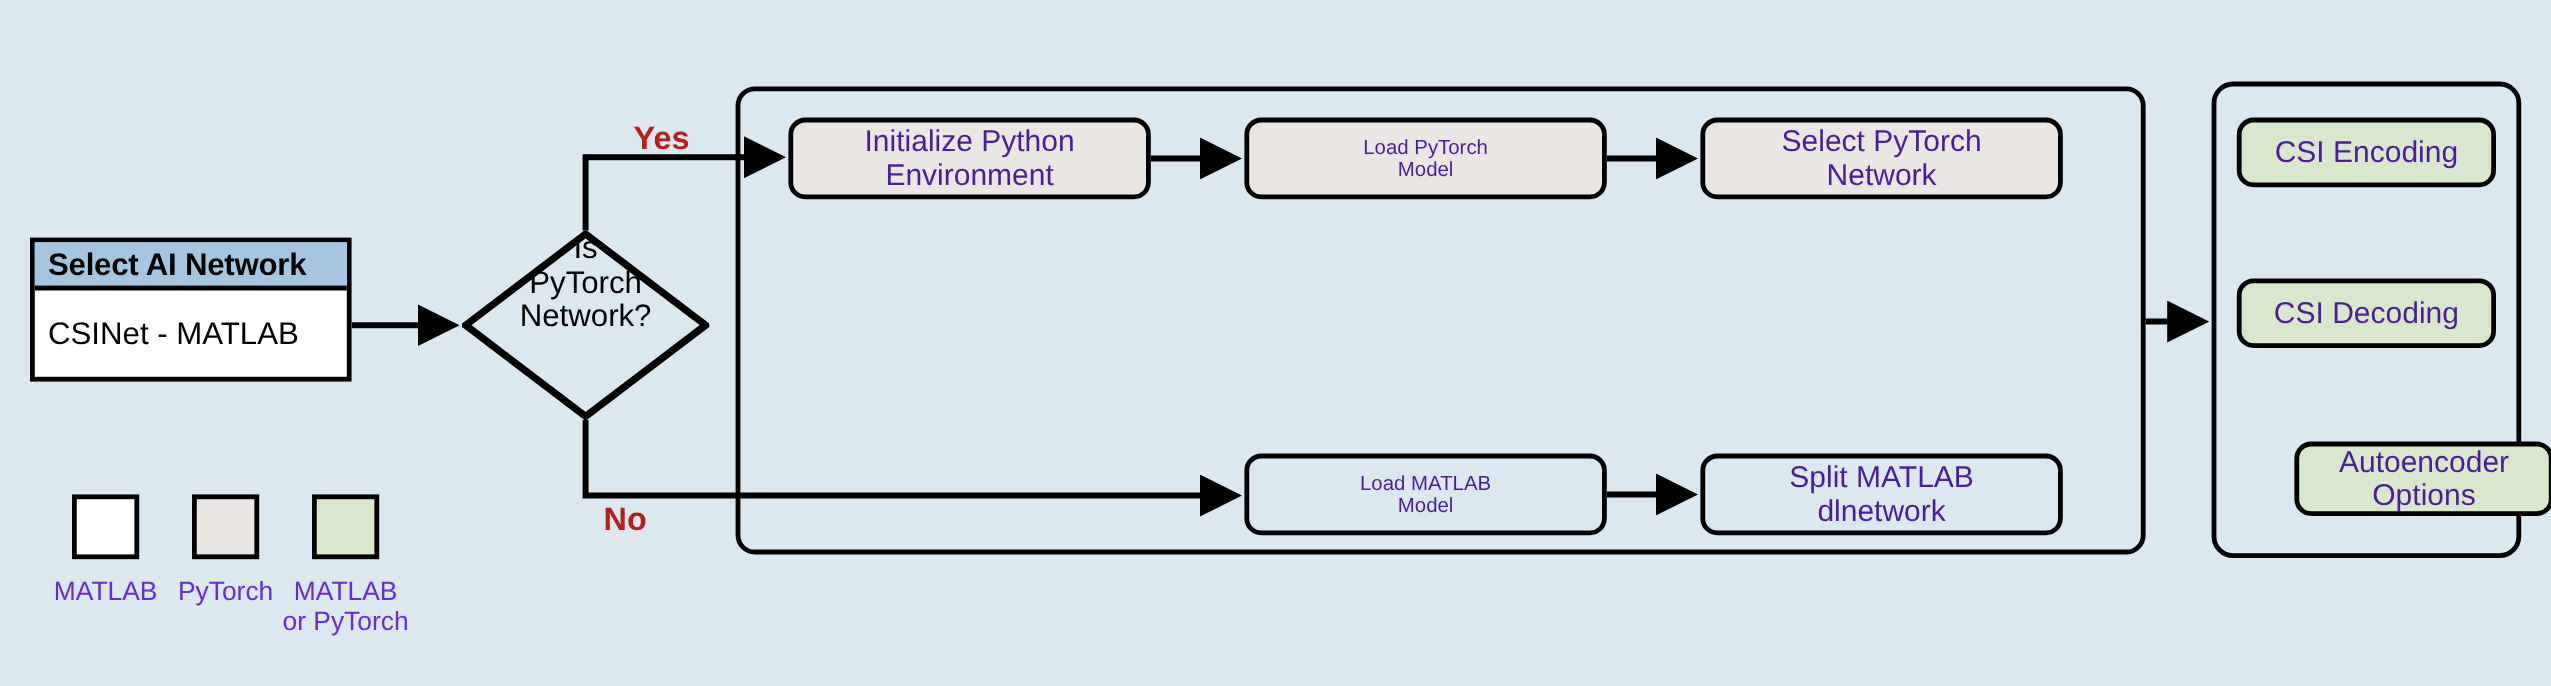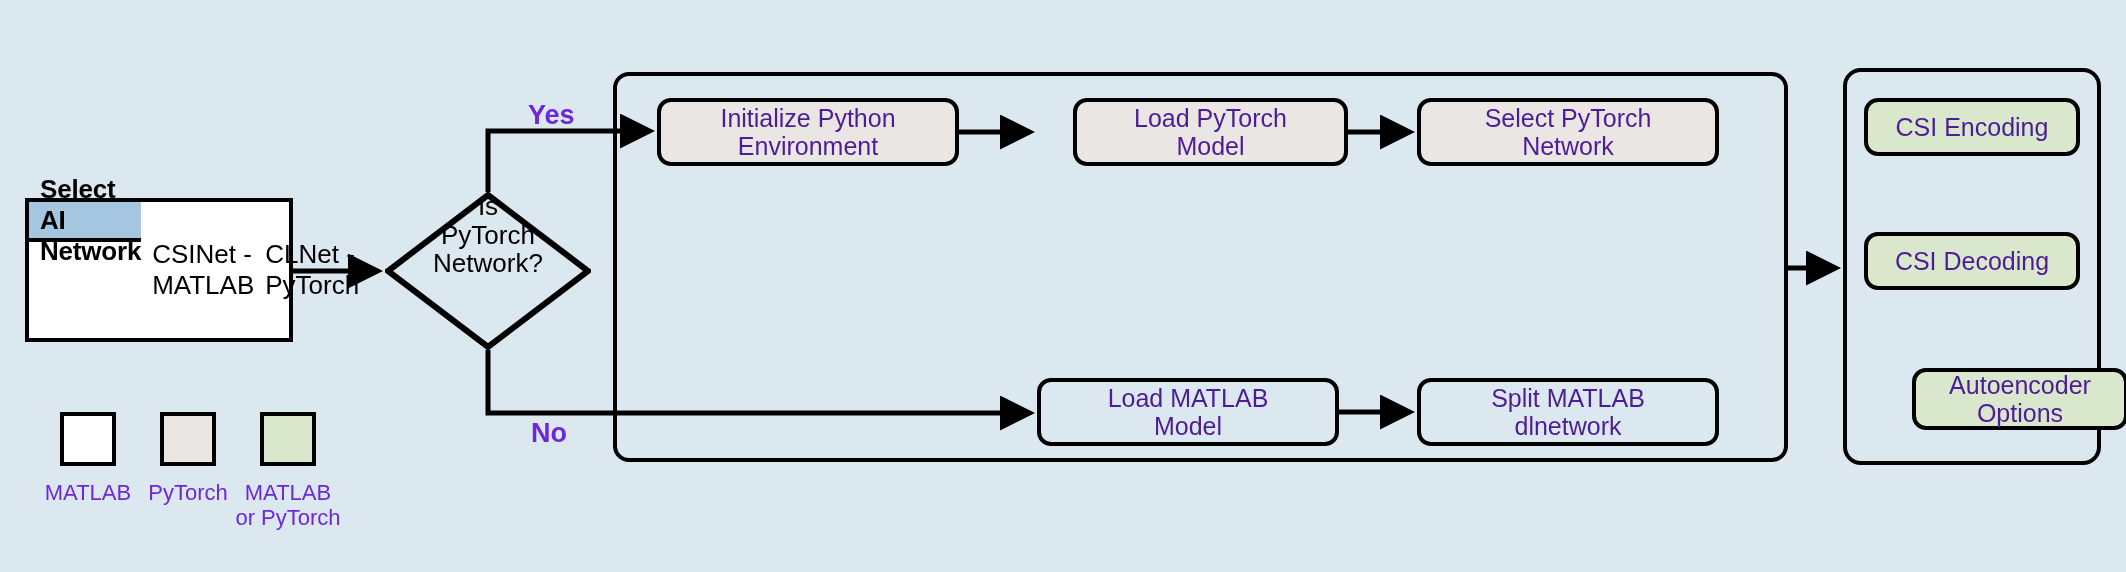--- a/index.html
+++ b/index.html
@@ -39,26 +39,26 @@
   .fill-pytorch { background: #e9e6e4; }
   .fill-matlab  { background: transparent; }
   .fill-both    { background: #d9e7cd; }
 
   
   #selector-table {
     position: absolute;
     left: 25px;
     top: 198px;
     width: 268px;
-    height: 144px;
+    height: 120px;
     box-sizing: border-box;
     border: 4px solid #000;
     background: #ffffff;
     display: flex;
-    flex-direction: row;
+    flex-direction: column;
   }
   #selector-header {
     background: #a5c6e0;
     border-bottom: 4px solid #000;
     font-weight: bold;
     font-size: 26px;
     height: 40px;
     display: flex;
     align-items: center;
     padding-left: 11px;
@@ -99,43 +99,43 @@
     font-size: 26px;
     line-height: 1.1;
     pointer-events: none;
   }
 
   
   .branch-label {
     position: absolute;
     font-size: 27px;
     font-weight: bold;
-    color: #6d28d9;
+    color: #b91c1c;
   }
   #label-yes { left: 528px; top: 100px; }
-  #label-no  { left: 531px; top: 418px; text-align: right; }
+  #label-no  { left: 503px; top: 418px; text-align: right; }
 
   
   #process-container {
     position: absolute;
     left: 613px;
     top: 72px;
     width: 1175px;
     height: 390px;
     box-sizing: border-box;
     border: 4px solid #000;
     border-radius: 16px;
     background: transparent;
   }
 
   
   #box-init-python  { left: 657px;  top: 98px;  width: 302px; height: 68px; font-size: 25px; }
-  #box-load-pytorch { left: 1073px; top: 98px;  width: 275px; height: 68px; font-size: 25px; }
+  #box-load-pytorch { left: 1037px; top: 98px;  width: 302px; height: 68px; font-size: 17px; }
   #box-split-pytorch{ left: 1417px; top: 98px;  width: 302px; height: 68px; font-size: 25px; }
-  #box-load-matlab  { left: 1037px; top: 378px; width: 302px; height: 68px; font-size: 25px; }
+  #box-load-matlab  { left: 1037px; top: 378px; width: 302px; height: 68px; font-size: 17px; }
   #box-split-matlab { left: 1417px; top: 378px; width: 302px; height: 68px; font-size: 25px; }
 
   
   #options-panel {
     position: absolute;
     left: 1843px;
     top: 68px;
     width: 258px;
     height: 397px;
     box-sizing: border-box;
@@ -218,21 +218,20 @@
     <line x1="1339" y1="132" x2="1410" y2="132" stroke="#000" stroke-width="5" marker-end="url(#arrowhead)"></line>
 
     <line x1="1339" y1="412" x2="1410" y2="412" stroke="#000" stroke-width="5" marker-end="url(#arrowhead)"></line>
 
     <line x1="1788" y1="268" x2="1836" y2="268" stroke="#000" stroke-width="5" marker-end="url(#arrowhead)"></line>
   </svg>
 
   <div id="selector-table">
     <div id="selector-header">Select AI Network</div>
     <div class="selector-row">CSINet - MATLAB</div>
-    <div class="selector-row">CLNet - PyTorch</div>
   </div>
 
   <div id="decision">
     <svg width="206" height="158" viewBox="0 0 206 158" xmlns="http://www.w3.org/2000/svg">
       <polygon points="103,3 203,79 103,155 3,79" fill="none" stroke="#000" stroke-width="6"></polygon>
     </svg>
     <div class="dtext">
       <div>
         <div>Is</div>
         <div>PyTorch</div>

